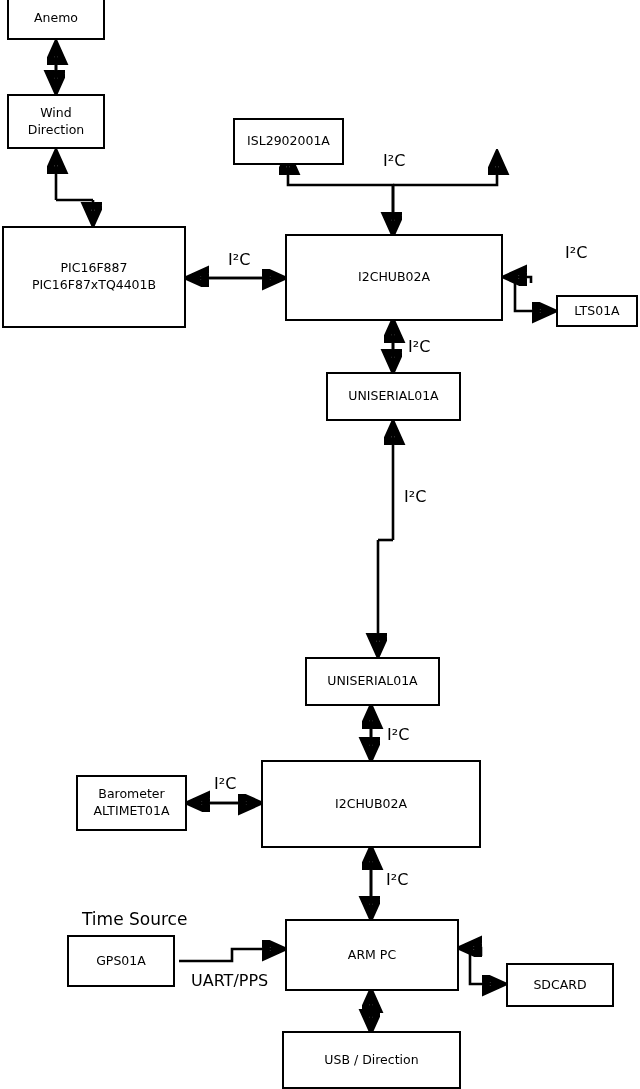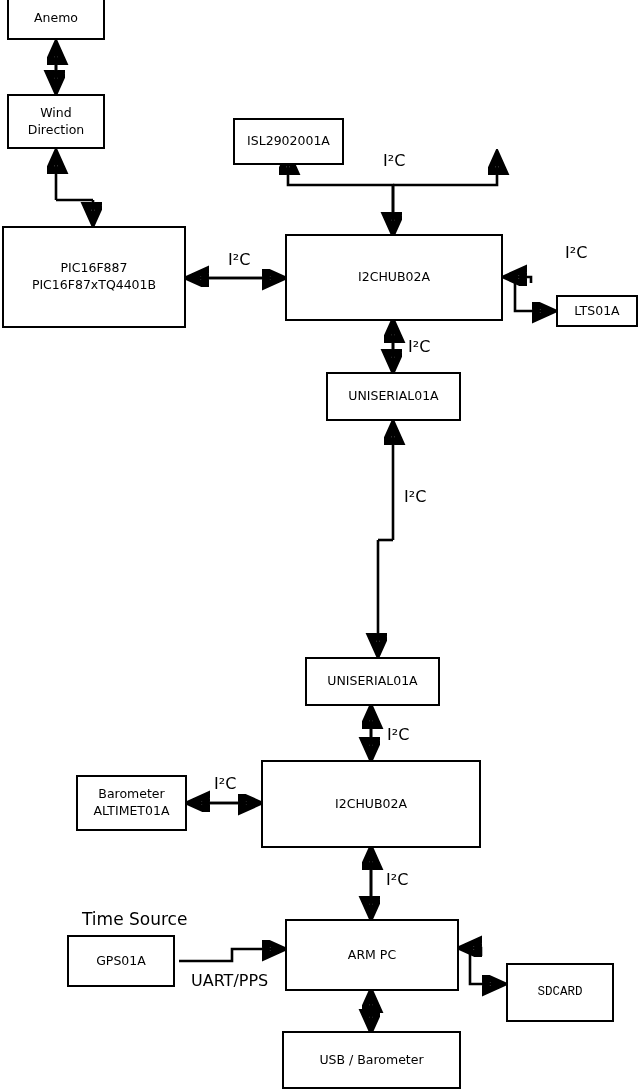--- a/index.html
+++ b/index.html
@@ -164,26 +164,26 @@
   </div>
 
   <div class="node" style="left:67px; top:935px; width:108px; height:52px;">
     <span>GPS01A</span>
   </div>
 
   <div class="node" style="left:285px; top:919px; width:174px; height:72px;">
     <span>ARM PC</span>
   </div>
 
-  <div class="node" style="left:506px; top:963px; width:108px; height:59px;font-family:Liberation Mono, monospace;">
+  <div class="node" style="left:506px; top:963px; width:108px; height:44px;">
     <span>SDCARD</span>
   </div>
 
   <div class="node" style="left:282px; top:1031px; width:179px; height:58px;">
-    <span>USB / Barometer</span>
+    <span>USB / Direction</span>
   </div>
 
   <div class="edge-label" style="left:383px; top:153px;">I²C</div>
 
   <div class="edge-label" style="left:228px; top:252px;">I²C</div>
 
   <div class="edge-label" style="left:565px; top:245px;">I²C</div>
 
   <div class="edge-label" style="left:408px; top:339px;">I²C</div>
 

